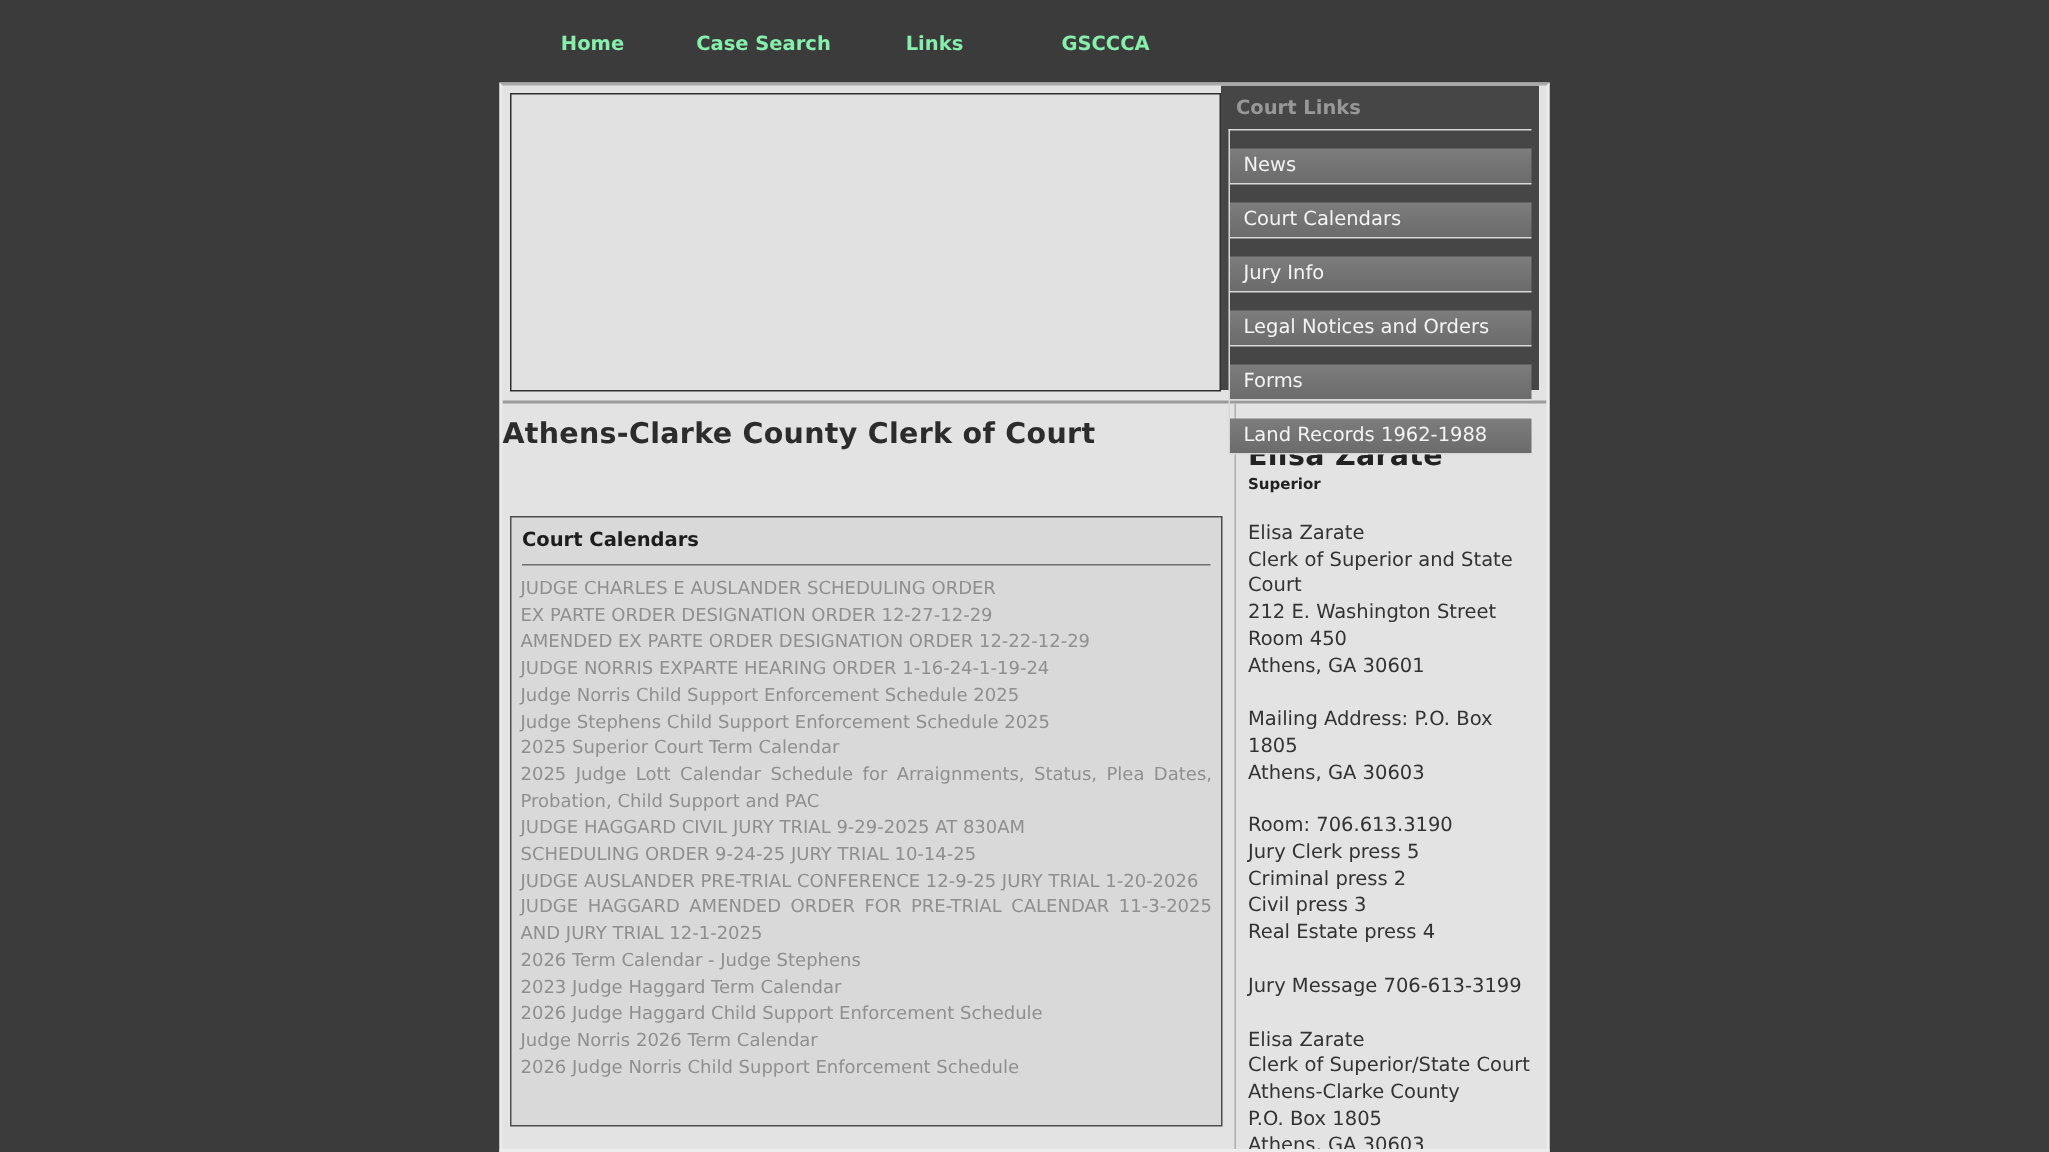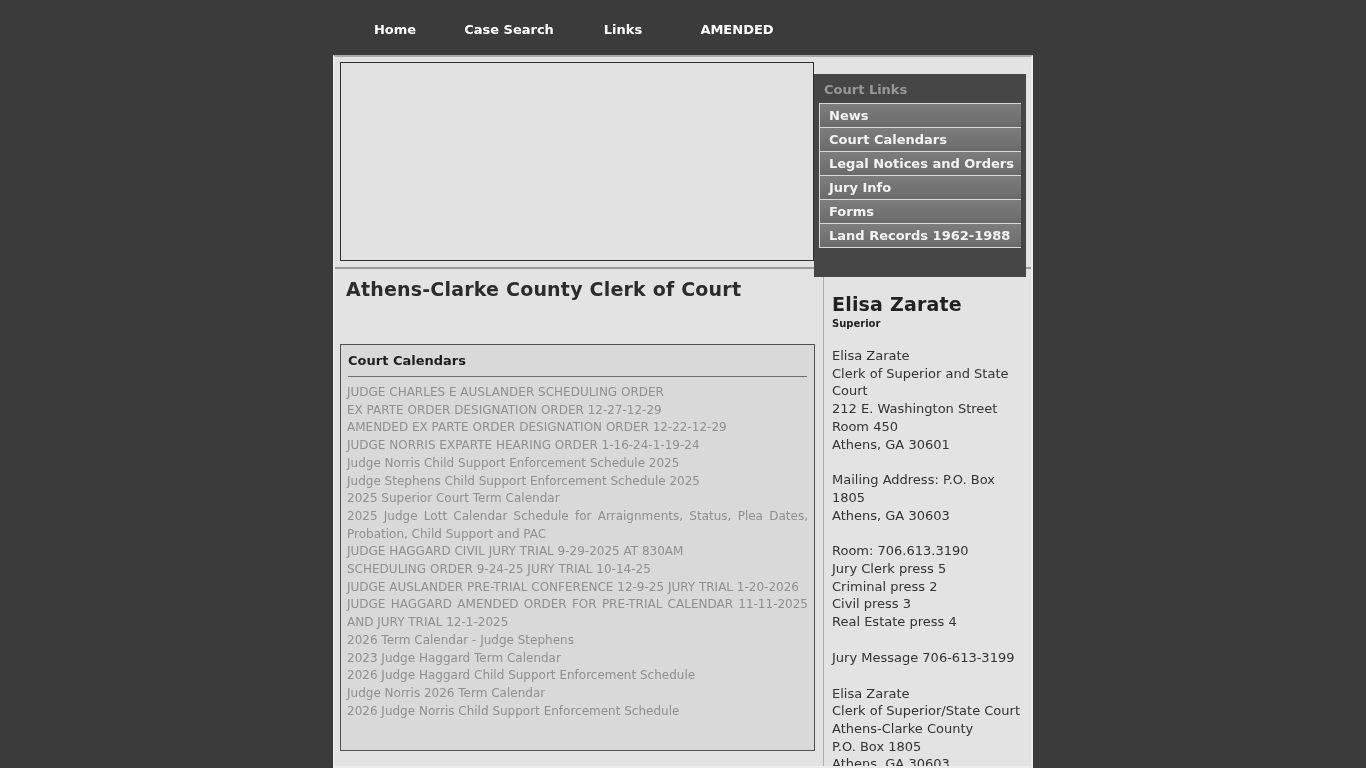--- a/index.html
+++ b/index.html
@@ -8,66 +8,66 @@
     background: #3b3b3b;
     font-family: "DejaVu Sans", "Liberation Sans", sans-serif;
   }
   .viewport { width: 1366px; height: 768px; overflow: hidden; position: relative; }
   .page { width: 700px; margin: 0 auto; }
 
   
   .top-nav { display: flex; height: 55px; box-sizing: border-box; padding: 22px 0 0 5px; }
   .nav-item {
     width: 114px; text-align: center;
-    color: #ffffff; font-size: 13px; font-weight: bold; cursor: pointer;
+    color: #86efac; font-size: 13px; font-weight: bold; cursor: pointer;
   }
 
   
   .wrapper {
     box-sizing: border-box; width: 700px; height: 713px;
     background: #e3e3e3; border: 2px solid #ececec; border-top-color: #a9a9a9;
     overflow: hidden;
   }
 
   
   .top-section { position: relative; height: 210px; }
   .banner-box {
     position: absolute; left: 5px; top: 5px; width: 472px; height: 197px;
     background: #e1e1e1; border: 1px solid #2e2e2e;
   }
   .panel {
-    position: absolute; right: 5px; top: 17px; width: 212px; height: 203px;
+    position: absolute; right: 5px; top: 0; width: 212px; height: 203px;
     background: #464646; box-sizing: border-box;
   }
   .panel-title {
     color: #989898; font-size: 13px; font-weight: bold;
     padding: 8px 0 6px 10px;
   }
   .panel-items { margin: 0 5px; border-top: 1px solid #d8d8d8; border-left: 1px solid #d8d8d8; }
   .panel-item {
     background: linear-gradient(#7d7d7d, #6b6b6b);
     border-bottom: 1px solid #d8d8d8;
-    color: #f4f4f4; font-size: 13px; font-weight: bold;
+    color: #f4f4f4; font-size: 13px; font-weight: normal;
     line-height: 23px; height: 23px; padding-left: 9px; cursor: pointer;
-    overflow: hidden; white-space: nowrap;
+    overflow: hidden; white-space: nowrap; margin-top: 12px;
   }
 
   .section-divider { height: 2px; background: #9b9b9b; }
 
   
   .content-row { display: flex; align-items: stretch; min-height: 501px; }
   .main-col { width: 488px; box-sizing: border-box; }
   .sidebar {
     flex: 1; border-left: 1px solid #aeaeae;
     box-sizing: border-box; padding: 0 6px 0 8px;
   }
 
   h1.page-title {
     font-size: 19px; font-weight: bold; color: #2c2c2c;
-    margin: 9px 0 0 11px; letter-spacing: 0.2px;
+    margin: 9px 0 0 0; letter-spacing: 0.2px;
   }
 
   .cal-box {
     margin: 44px 8px 0 5px;
     background: #d9d9d9; border: 1px solid #4f4f4f;
     padding: 7px 6px 30px 6px;
   }
   .cal-title { font-size: 13px; font-weight: bold; color: #1d1d1d; margin: 1px 0 0 1px; }
   .cal-hr { border: 0; border-top: 1px solid #6f6f6f; margin: 8px 1px 7px 1px; }
   .cal-link {
@@ -83,34 +83,34 @@
 </head>
 <body>
 
 <div class="viewport">
   <div class="page">
 
     <div class="top-nav">
       <div class="nav-item">Home</div>
       <div class="nav-item">Case Search</div>
       <div class="nav-item">Links</div>
-      <div class="nav-item">AMENDED</div>
+      <div class="nav-item">GSCCCA</div>
     </div>
 
     <div class="wrapper">
 
       <div class="top-section">
         <div class="banner-box"></div>
         <div class="panel">
           <div class="panel-title">Court Links</div>
           <div class="panel-items">
             <div class="panel-item">News</div>
             <div class="panel-item">Court Calendars</div>
+            <div class="panel-item">Jury Info</div>
             <div class="panel-item">Legal Notices and Orders</div>
-            <div class="panel-item">Jury Info</div>
             <div class="panel-item">Forms</div>
             <div class="panel-item">Land Records 1962-1988</div>
           </div>
         </div>
       </div>
 
       <div class="section-divider"></div>
 
       <div class="content-row">
         <div class="main-col">
@@ -123,21 +123,21 @@
             <div class="cal-link">EX PARTE ORDER DESIGNATION ORDER 12-27-12-29</div>
             <div class="cal-link">AMENDED EX PARTE ORDER DESIGNATION ORDER 12-22-12-29</div>
             <div class="cal-link">JUDGE NORRIS EXPARTE HEARING ORDER 1-16-24-1-19-24</div>
             <div class="cal-link">Judge Norris Child Support Enforcement Schedule 2025</div>
             <div class="cal-link">Judge Stephens Child Support Enforcement Schedule 2025</div>
             <div class="cal-link">2025 Superior Court Term Calendar</div>
             <div class="cal-link">2025 Judge Lott Calendar Schedule for Arraignments, Status, Plea Dates, Probation, Child Support and PAC</div>
             <div class="cal-link">JUDGE HAGGARD CIVIL JURY TRIAL 9-29-2025 AT 830AM</div>
             <div class="cal-link">SCHEDULING ORDER 9-24-25 JURY TRIAL 10-14-25</div>
             <div class="cal-link">JUDGE AUSLANDER PRE-TRIAL CONFERENCE 12-9-25 JURY TRIAL 1-20-2026</div>
-            <div class="cal-link">JUDGE HAGGARD AMENDED ORDER FOR PRE-TRIAL CALENDAR 11-11-2025 AND JURY TRIAL 12-1-2025</div>
+            <div class="cal-link">JUDGE HAGGARD AMENDED ORDER FOR PRE-TRIAL CALENDAR 11-3-2025 AND JURY TRIAL 12-1-2025</div>
             <div class="cal-link">2026 Term Calendar - Judge Stephens</div>
             <div class="cal-link">2023 Judge Haggard Term Calendar</div>
             <div class="cal-link">2026 Judge Haggard Child Support Enforcement Schedule</div>
             <div class="cal-link">Judge Norris 2026 Term Calendar</div>
             <div class="cal-link">2026 Judge Norris Child Support Enforcement Schedule</div>
 
           </div>
         </div>
 
         <div class="sidebar">

